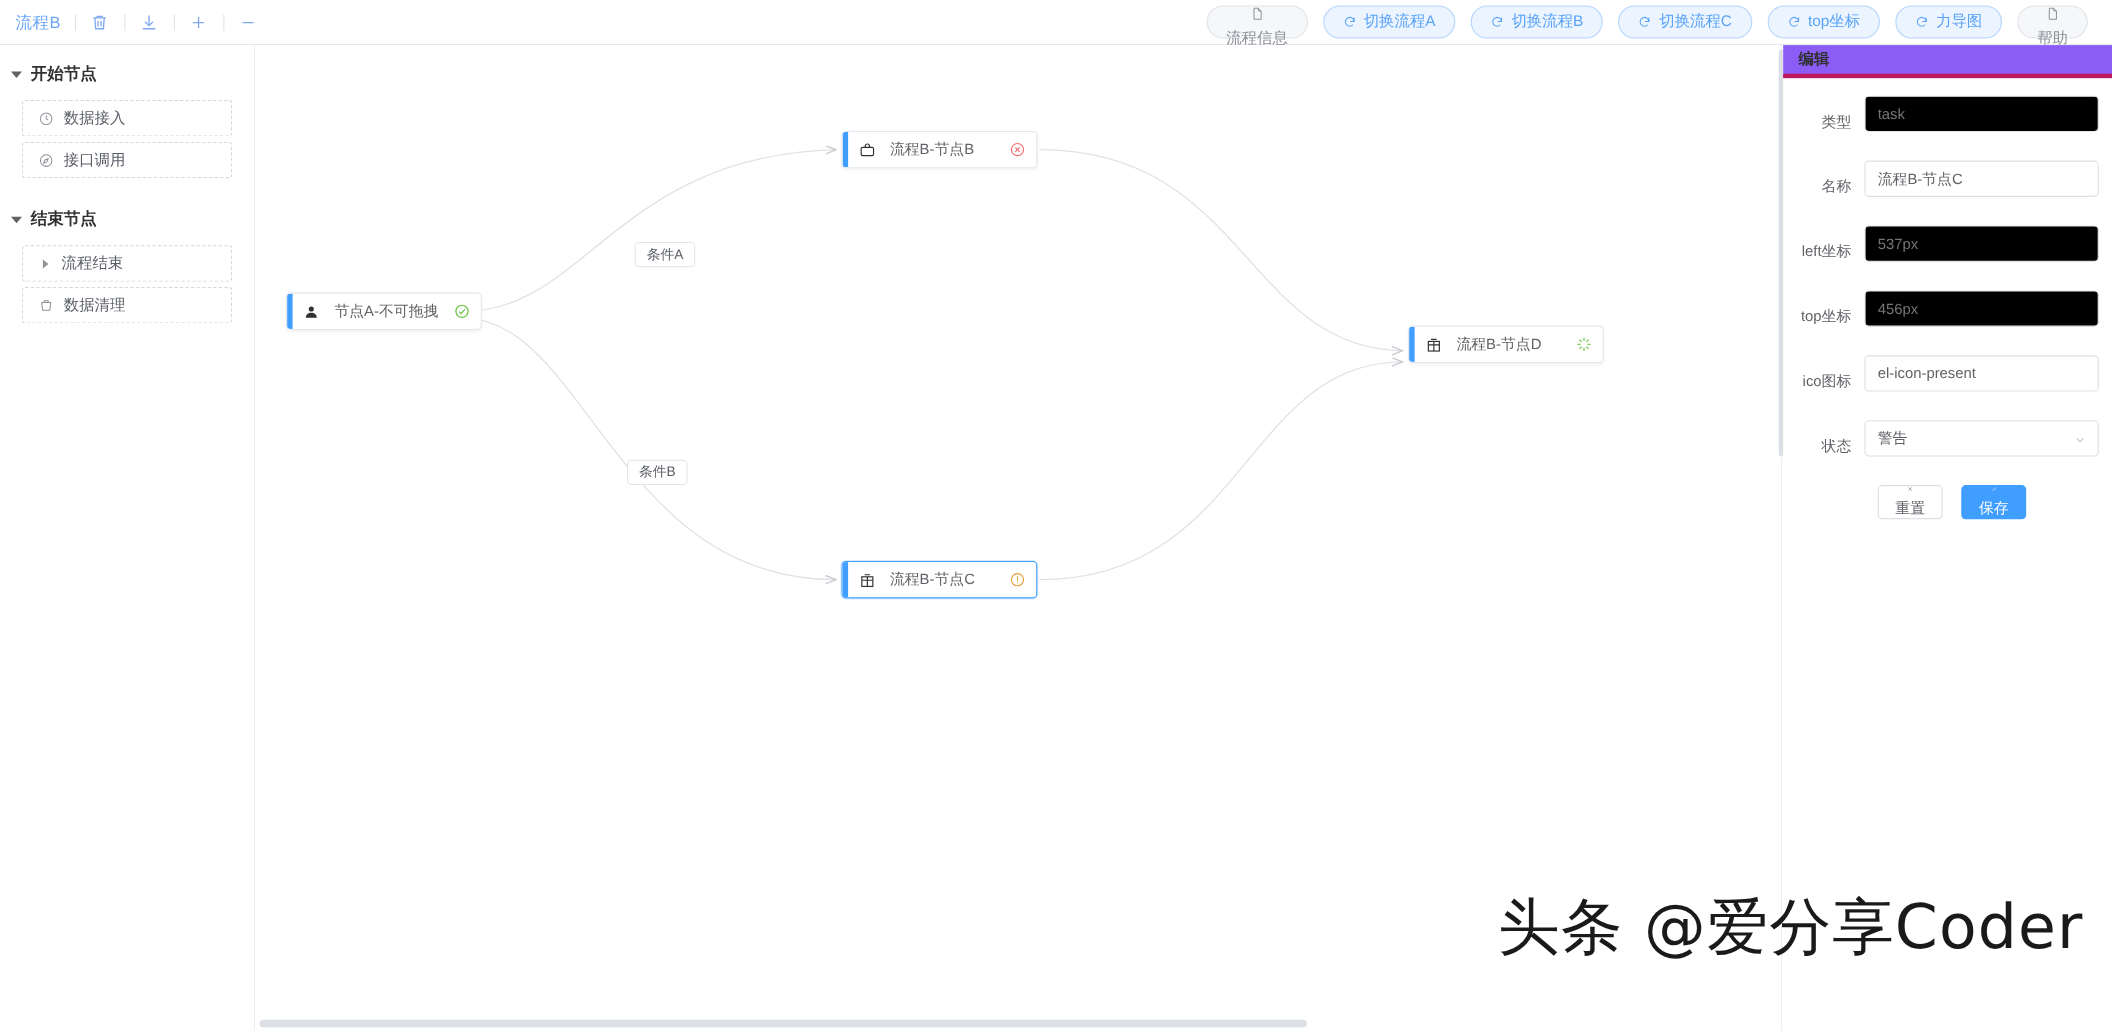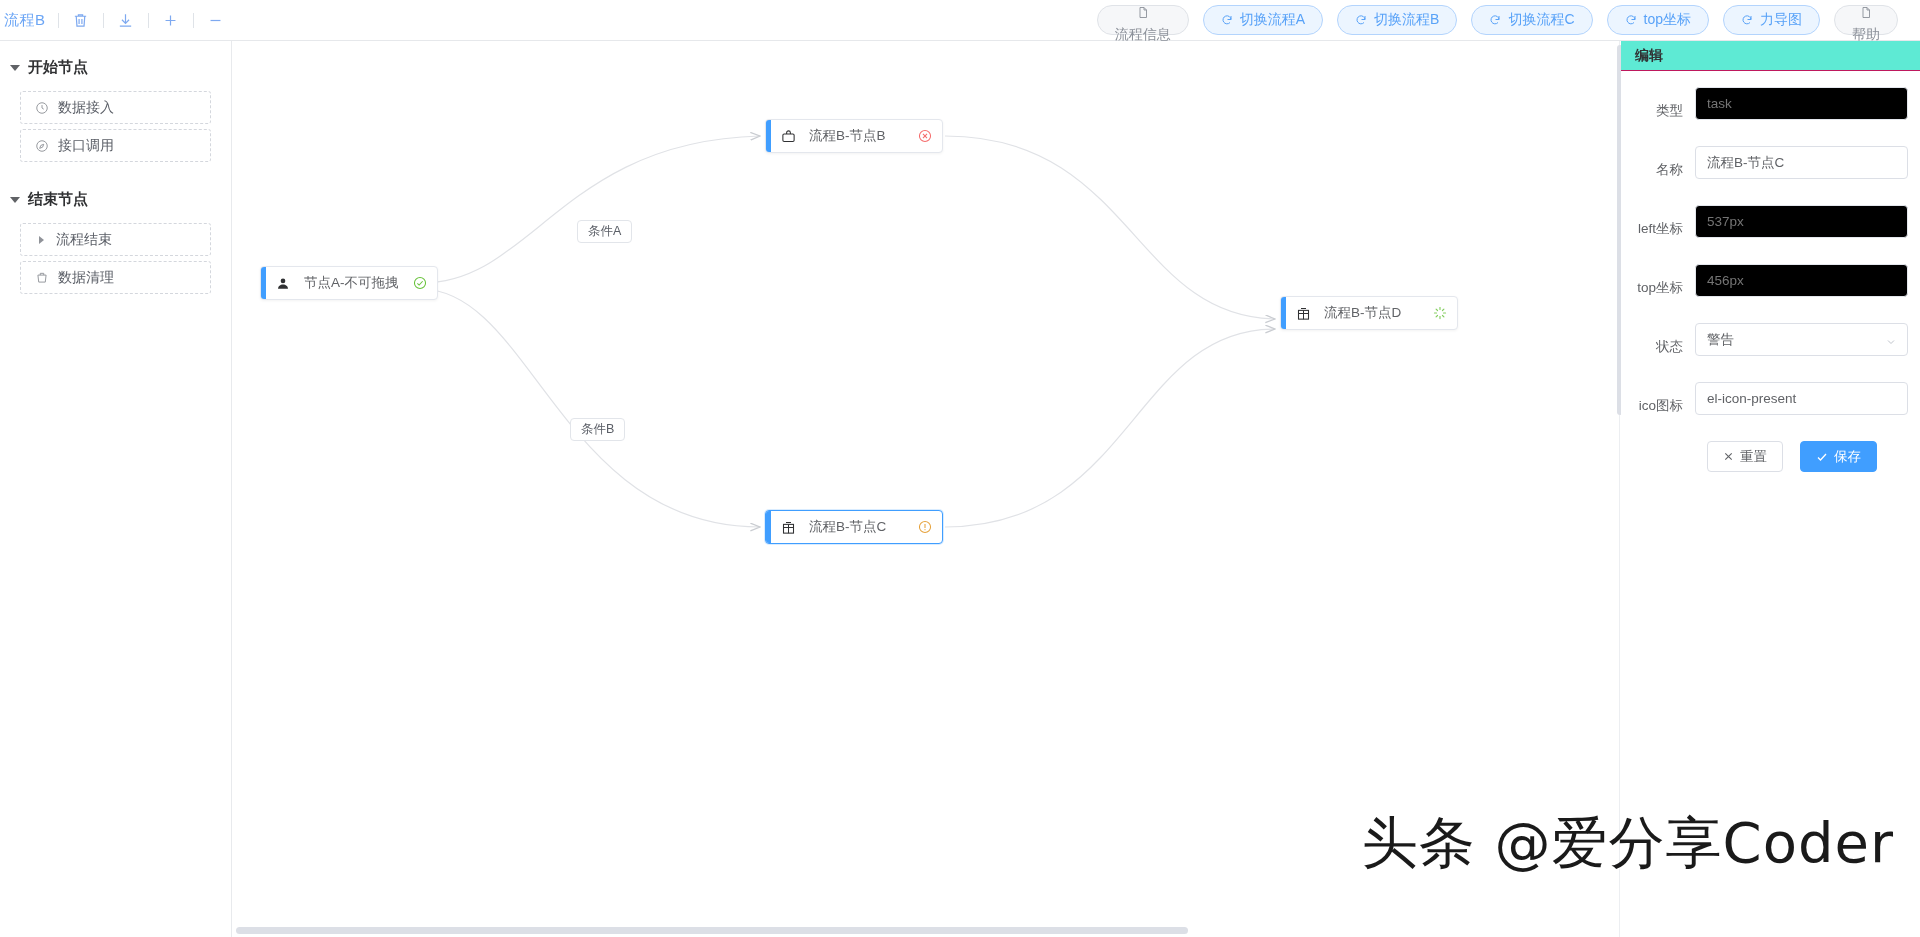--- a/index.html
+++ b/index.html
@@ -12,21 +12,21 @@
     color: #303133;
   }
   #app { position: relative; width: 1920px; height: 937px; background:#fff; }
 
   
   .toolbar {
     position: absolute; left:0; top:0; width:1920px; height:41px;
     background:#fff; border-bottom:1px solid #e6e8eb;
     display:flex; align-items:center;
   }
-  .tb-left { display:flex; align-items:center; gap:0px; }
+  .tb-left { display:flex; align-items:center; padding-left:10px; gap:0px; }
   .tb-title {
     color:#6ba5f5; font-size:15px; letter-spacing:.5px; padding:0 12px 0 4px;
   }
   .tb-sep { width:1px; height:15px; background:#dfe3e8; }
   .tb-icon {
     width:44px; height:28px; display:flex; align-items:center; justify-content:center;
     color:#7ea9f0; cursor:pointer;
   }
   .tb-icon svg { display:block; }
 
@@ -106,21 +106,21 @@
   }
   .h-scroll .thumb { position:absolute; left:4px; top:0; height:7px; width:952px;
     background:#dcdfe6; border-radius:4px; }
 
   
   .rpanel {
     position:absolute; left:1621px; top:41px; width:299px; height:896px;
     background:#fff; overflow:hidden;
   }
   .rp-head {
-    height:30px; background:#5eead4; border-bottom:1px solid #be185d;
+    height:30px; background:#8b5cf6; border-bottom:4px solid #be185d;
     display:flex; align-items:center; padding-left:14px;
     font-size:14px; font-weight:bold; color:#303133;
   }
   .rp-body { padding:16px 12px 0 0; }
   .form-row { display:flex; align-items:flex-end; margin-bottom:26px; }
   .form-label {
     width:74px; text-align:right; padding-right:12px;
     font-size:13.5px; color:#606266;
   }
   .form-field { flex:1; position:relative; }
@@ -130,21 +130,21 @@
     font-family:"Liberation Sans","DejaVu Sans",sans-serif; outline:none;
   }
   .inp.disabled { background:#000000; border-color:#e4e7ed; color:#c0c4cc; }
   .select-caret {
     position:absolute; right:11px; top:11px; pointer-events:none; color:#c0c4cc;
   }
   .btn-row { display:flex; gap:17px; padding-left:86px; margin-top:18px; }
   .btn {
     height:31px; padding:0 15px; border-radius:4px; font-size:13.5px;
     display:flex; align-items:center; gap:6px; cursor:pointer;
-    border:1px solid #dcdfe6; background:#fff; color:#606266;
+    border:1px solid #dcdfe6; background:#fff; color:#606266;flex-direction:column;
   }
   .btn.primary { background:#409eff; border-color:#409eff; color:#fff; }
 
   
   .v-scroll {
     position:absolute; left:1617px; top:45px; width:6px; height:370px;
     background:#dcdfe6; border-radius:4px;
   }
 
   
@@ -419,29 +419,29 @@
         </div>
         <div class="form-row">
           <div class="form-label">left坐标</div>
           <div class="form-field"><input class="inp disabled" placeholder="537px" disabled="" style=""></div>
         </div>
         <div class="form-row">
           <div class="form-label">top坐标</div>
           <div class="form-field"><input class="inp disabled" placeholder="456px" disabled="" style=""></div>
         </div>
         <div class="form-row">
+          <div class="form-label">ico图标</div>
+          <div class="form-field"><input class="inp" value="el-icon-present" style=""></div>
+        </div>
+        <div class="form-row">
           <div class="form-label">状态</div>
           <div class="form-field"><input class="inp" value="警告" style=""><span class="select-caret"><svg width="12" height="12" viewBox="0 0 24 24" fill="none" stroke="currentColor" stroke-width="2">
                 <path d="M6 9l6 6 6-6"></path>
               </svg></span></div>
         </div>
-        <div class="form-row">
-          <div class="form-label">ico图标</div>
-          <div class="form-field"><input class="inp" value="el-icon-present" style=""></div>
-        </div>
       </div>
     <div class="btn-row">
       <div class="btn">
         <svg width="11" height="11" viewBox="0 0 24 24" fill="none" stroke="currentColor" stroke-width="2.4">
             <path d="M5 5l14 14M19 5L5 19"></path>
           </svg>
         <span>重置</span>
       </div>
       <div class="btn primary">
         <svg width="12" height="12" viewBox="0 0 24 24" fill="none" stroke="currentColor" stroke-width="2.6">

